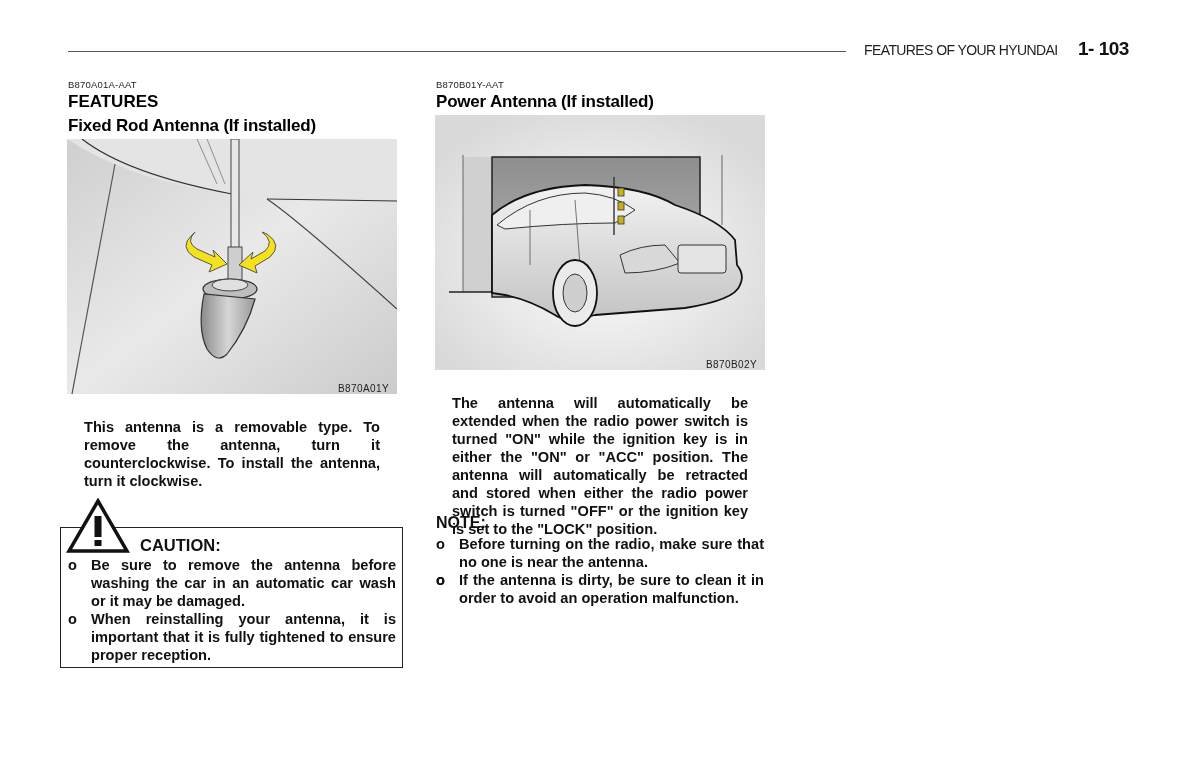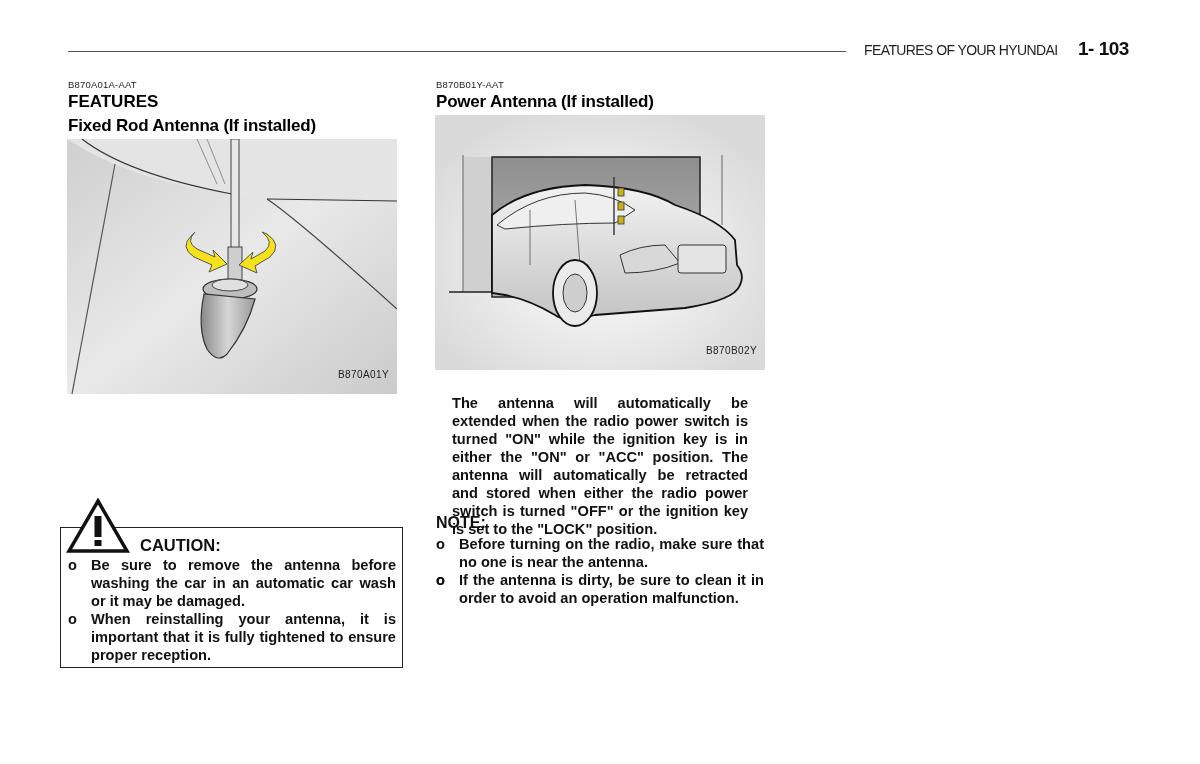--- a/index.html
+++ b/index.html
@@ -10,21 +10,21 @@
   .header-rule { position: absolute; left: 68px; top: 51px; width: 778px; height: 0; border-top: 1.5px solid #555; }
   .header-section { position: absolute; left: 864px; top: 42px; font-size: 14px; letter-spacing: -0.6px; color: #222; }
   .header-page { position: absolute; left: 1078px; top: 38px; font-size: 19px; font-weight: bold; letter-spacing: -0.5px; color: #111; }
 
   .code { position: absolute; font-size: 9.5px; letter-spacing: 0.2px; color: #222; }
   .h1 { position: absolute; font-size: 17px; font-weight: bold; color: #000; }
   .h2 { position: absolute; font-size: 17px; font-weight: bold; color: #000; letter-spacing: -0.2px; text-align: right; }
 
   .figure { position: absolute; background: #ec4899; overflow: hidden; }
   .figure svg { position: absolute; left: 0; top: 0; }
-  .fig-code { position: absolute; right: 8px; bottom: 14px; font-size: 10px; letter-spacing: 0.4px; color: #222; }
+  .fig-code { position: absolute; right: 8px; bottom: 0; font-size: 10px; letter-spacing: 0.4px; color: #222; }
 
   .para { position: absolute; font-size: 14.6px; line-height: 18px; text-align: justify; color: #111; }
   .para p { margin: 16px; font-weight: bold; }
 
   .caution-box { position: absolute; left: 60px; top: 527px; width: 343px; height: 141px; border: 1.5px solid #222; box-sizing: border-box; }
   .caution-icon { position: absolute; left: 66px; top: 498px; }
   .caution-title { position: absolute; left: 140px; top: 536px; font-size: 16.5px; font-weight: bold; }
   .blist { position: absolute; font-size: 14.6px; line-height: 18px; font-weight: bold; color: #111; }
   .bitem { position: relative; padding-left: 23px; text-align: justify; }
   .bitem .bullet { position: absolute; left: 0; top: 0; }
@@ -71,20 +71,21 @@
     <path d="M137,155 Q130,190 140,210 Q150,225 160,215 Q180,190 188,160 Z" fill="url(#baseA)" stroke="#333" stroke-width="1.2"></path>
     <ellipse cx="163" cy="146" rx="18" ry="6" fill="#e0e0e0" stroke="#444" stroke-width="1"></ellipse>
 
     <path d="M128,93 Q118,103 130,110 L148,118 L146,111 L160,125 L142,133 L145,126 L127,118 Q112,108 125,96 Z" fill="#f5e21c" stroke="#555" stroke-width="1"></path>
     <path d="M195,93 Q208,103 198,112 L184,120 L186,113 L172,126 L190,134 L188,127 L203,118 Q216,106 200,95 Z" fill="#f5e21c" stroke="#555" stroke-width="1"></path>
   </svg>
   <div class="fig-code">B870A01Y</div>
 </div>
 
 <div class="para" style="left:68px; top:402px; width:328px;">
+  <p>This antenna is a removable type. To remove the antenna, turn it counterclockwise. To install the antenna, turn it clockwise.</p>
 </div>
 
 <div class="caution-box"></div>
 <svg class="caution-icon" width="64" height="56" viewBox="0 0 64 56">
   <polygon points="32,3 61,53 3,53" fill="#ffffff" stroke="#111" stroke-width="3.5" stroke-linejoin="miter"></polygon>
   <rect x="28.5" y="18" width="7" height="21" fill="#111"></rect>
   <rect x="28.5" y="42" width="7" height="6" fill="#111"></rect>
 </svg>
 <div class="caution-title">CAUTION:</div>
 <div class="blist" style="left:68px; top:556px; width:328px;">

